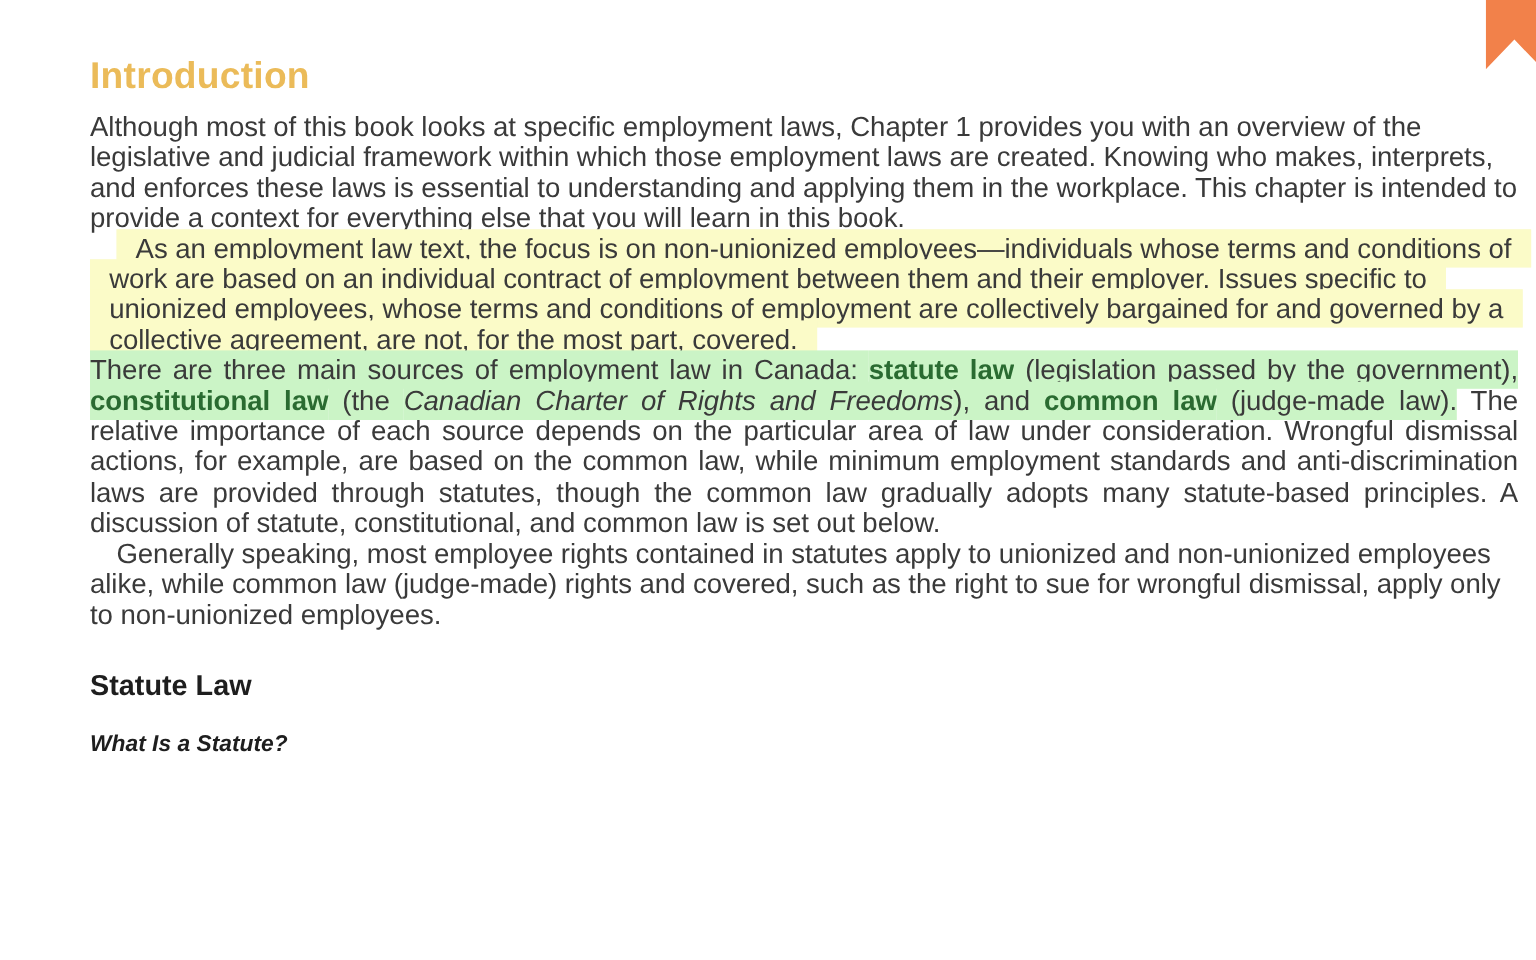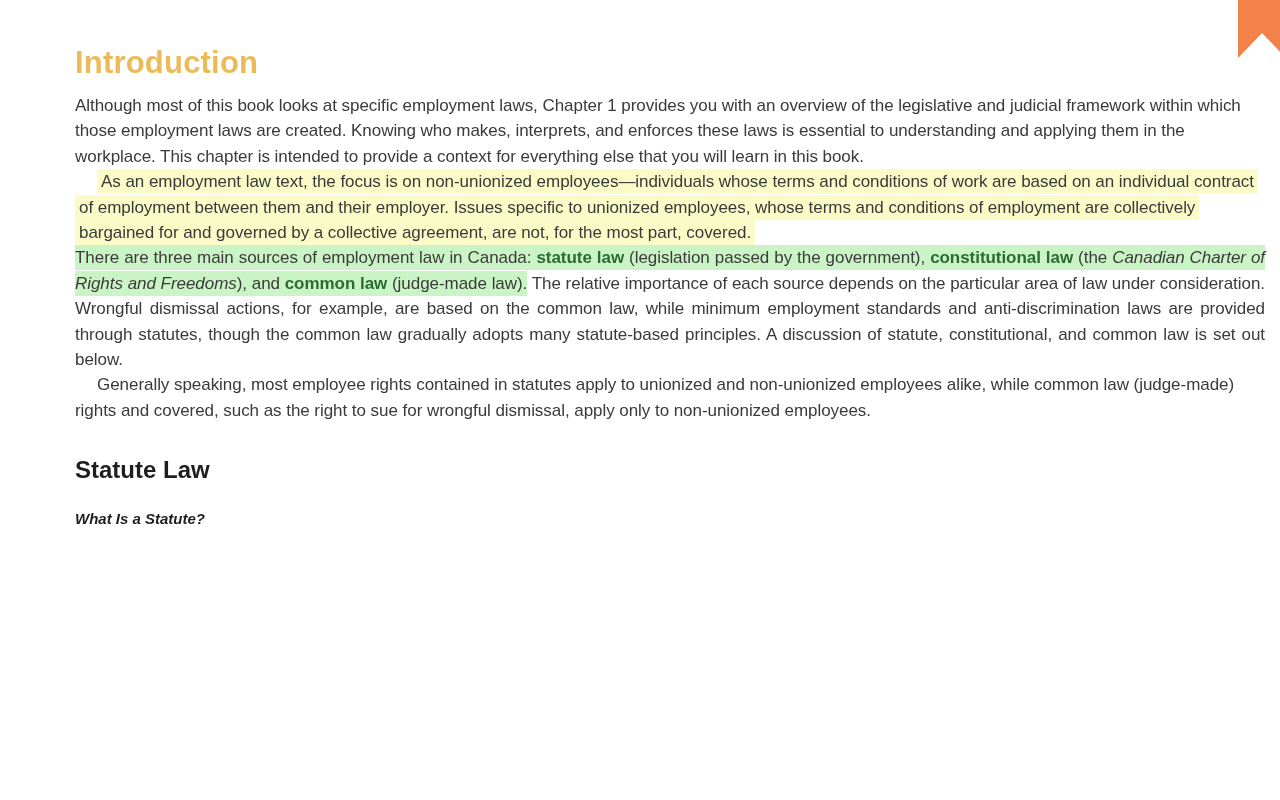--- a/index.html
+++ b/index.html
@@ -31,41 +31,41 @@
   h1.accent.spaced { margin-top: 34px; margin-bottom: 12px; }
   h2.dark {
     margin: 32px 0 0 0;
     font-size: 24px;
     line-height: 30px;
     font-weight: bold;
     color: var(--c-heading_dark, #1E1E1E);
   }
   h3.dark {
     margin: 20px 0 0 0;
-    font-size: 15px;
+    font-size: 19px;
     line-height: 27px;
     font-weight: bold;
     font-style: italic;
     color: var(--c-heading_dark, #1E1E1E);
   }
   p.body {
     margin: 0;
-    font-size: 17px;
+    font-size: 23px;
     line-height: 25.4px;
     letter-spacing: -0.05px;
     text-align: left;
   }
   p.body.after-h { margin-top: 15px; }
   p.indent  { text-indent: 22px; }
   p.justify { text-align: justify; }
   .b { font-weight: bold; }
   .i { font-style: italic; }
   .hl-yellow {
     background: var(--c-highlight_yellow, #FBFBC8);
-    padding: 3px 4px;
+    padding: 3px 16px;
     -webkit-box-decoration-break: clone;
     box-decoration-break: clone;
   }
   .hl-green {
     background: var(--c-highlight_green, #CBF4C6);
     padding: 3px 0;
     -webkit-box-decoration-break: clone;
     box-decoration-break: clone;
   }
   .hl-green.b { color: var(--c-term_green, #2A6B31); }

